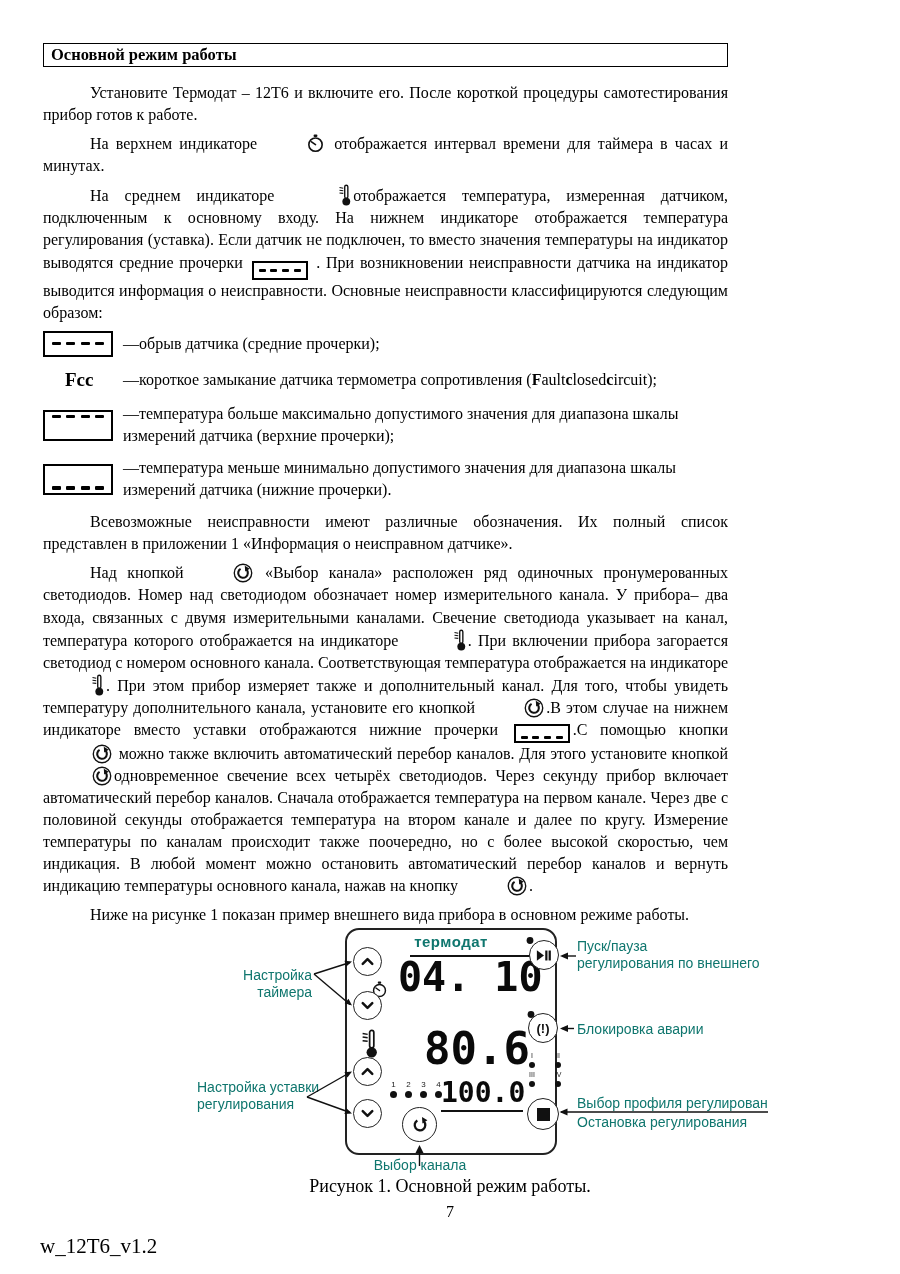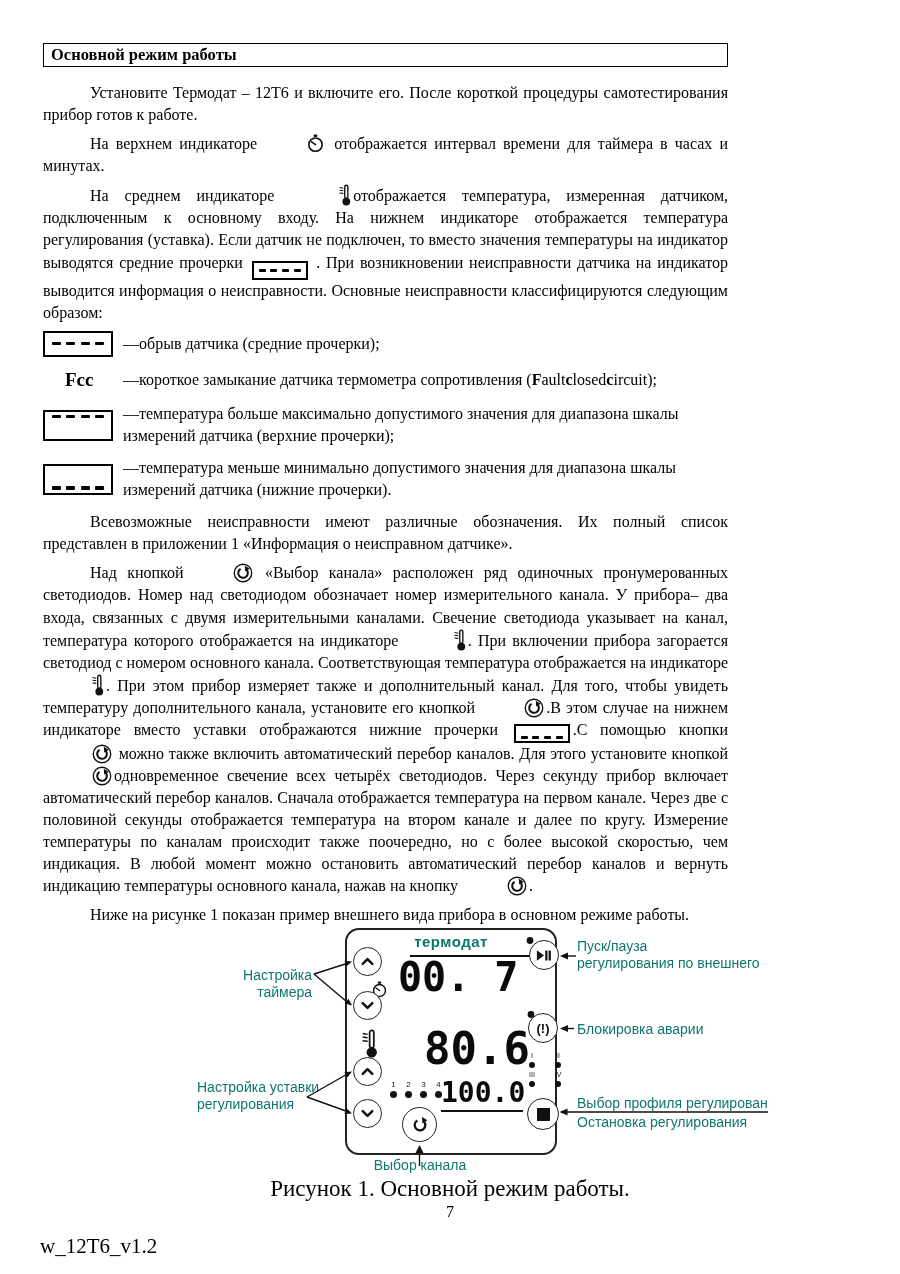--- a/index.html
+++ b/index.html
@@ -55,21 +55,21 @@
   .led-num{font-size:8px;line-height:8px;}
   .led-dot{width:7px;height:7px;border-radius:50%;background:#111;margin-top:2px;}
   .pled-grid{position:absolute;display:grid;grid-template-columns:12px 12px;column-gap:14px;row-gap:3px;}
   .pled{display:flex;flex-direction:column;align-items:center;}
   .pled-num{font-size:7px;line-height:8px;}
   .pled .led-dot{width:6px;height:6px;}
   .stop-square{width:13px;height:13px;background:#111;}
   .alarm-glyph{font-weight:bold;font-size:13px;font-family:"Liberation Sans",sans-serif;color:#111;}
   .overlay{position:absolute;left:0;top:0;pointer-events:none;}
   
-  .fig-caption{position:absolute;left:0;top:1176px;width:900px;text-align:center;font-size:23px;}
+  .fig-caption{position:absolute;left:0;top:1176px;width:900px;text-align:center;font-size:18px;}
   .page-number{position:absolute;left:0;top:1203px;width:900px;text-align:center;font-size:16px;}
   .doc-version{position:absolute;left:40px;top:1234px;font-size:21px;}
 </style>
 </head>
 <body>
 
 <div class="page">
 
   <div class="title-box">
     <span>Основной режим работы</span>
@@ -173,21 +173,21 @@
             <polygon points="13.0,3.0 18.4,6.2 13.4,9.4" fill="#111"></polygon>
           </svg></span>.</p>
       <p>Ниже на рисунке 1 показан пример внешнего вида прибора в основном режиме работы.</p>
     </div>
 
   <div class="figure">
     <div class="panel"></div>
     <div class="abs brand">термодат</div>
 
     <div class="abs dline" style="left:410px;top:30px;width:138px;"></div>
-    <div class="abs disp disp-timer">00. 7</div>
+    <div class="abs disp disp-timer">04. 10</div>
     <span class="abs" style="left:371px;top:56px;line-height:0;">
       <svg width="17" height="17" viewBox="0 0 20 20">
           <rect x="8" y="0.5" width="4" height="2.6" rx="1" fill="#111"></rect>
           <circle cx="10" cy="11.2" r="7" fill="none" stroke="#111" stroke-width="1.7"></circle>
           <line x1="10" y1="11.2" x2="5.8" y2="8.2" stroke="#111" stroke-width="1.7" stroke-linecap="round"></line>
         </svg>
     </span>
 
     <span class="abs" style="left:362px;top:103px;line-height:0;">
       <svg width="16" height="31" viewBox="0 0 13 24">

